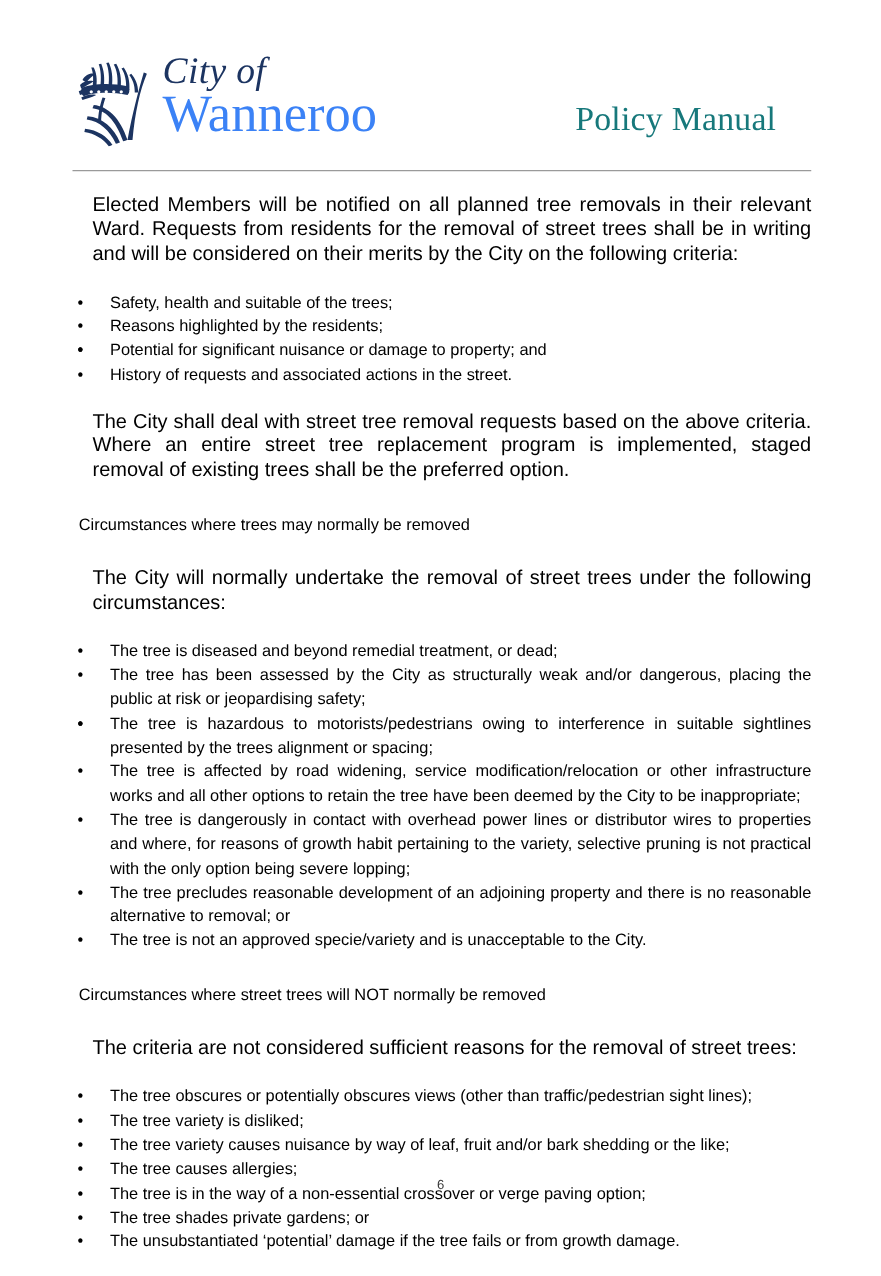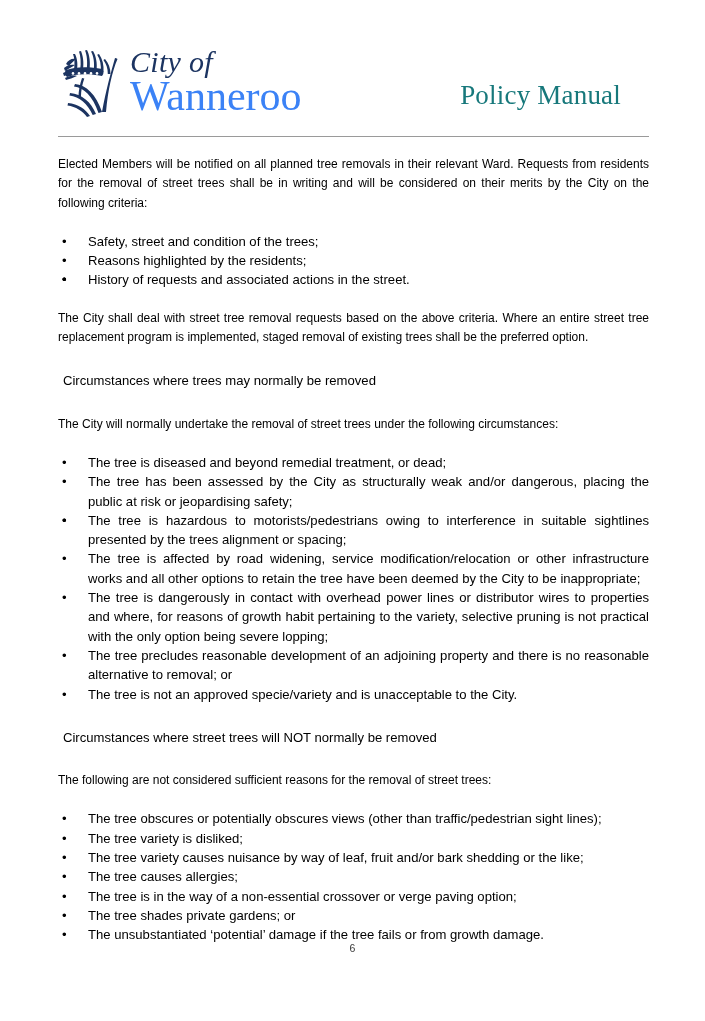--- a/index.html
+++ b/index.html
@@ -35,21 +35,21 @@
   .header {
     position: relative;
     height: 96px;
     padding-top: 38px;
   }
   .logo-block {
     position: absolute;
     left: 0;
     top: 40px;
     display: flex;
-    align-items: flex-end;
+    align-items: flex-start;
   }
   .logo-mark {
     width: 66px;
     height: 78px;
     flex: 0 0 auto;
     margin-right: 6px;
   }
   .wordmark {
     line-height: 1;
     padding-top: 2px;
@@ -91,22 +91,22 @@
   }
 
   
   .body-area {
     position: absolute;
     left: 58px;
     top: 155px;
     width: 591px;
   }
   p.para {
-    margin: 0 0 0 0;
-    font-size: 12px;
+    margin: 0 0 0 16px;
+    font-size: 16px;
     line-height: 19.3px;
     text-align: justify;
     text-justify: inter-word;
   }
   .gap {
     height: 19px;
   }
   h2.section-head {
     margin: 5px;
     font-size: 13.1px;
@@ -202,24 +202,24 @@
 
   <div class="header-rule"></div>
 
   <div class="body-area">
 
     <p class="para">Elected Members will be notified on all planned tree removals in their relevant Ward. Requests from residents for the removal of street trees shall be in writing and will be considered on their merits by the City on the following criteria:</p>
 
     <div class="gap"></div>
 
     <ul class="bullets">
-      <li class="nojust"><span class="dot">•</span><span>Safety, street and condition of the trees;</span></li>
+      <li class="nojust"><span class="dot">•</span><span>Safety, health and suitable of the trees;</span></li>
       <li class="nojust"><span class="dot">•</span><span>Reasons highlighted by the residents;</span></li>
       <li class="nojust"><span class="dot">•</span></li>
-      <li class="nojust"><span class="dot">•</span></li>
+      <li class="nojust"><span class="dot">•</span><span>Potential for significant nuisance or damage to property; and</span></li>
       <li class="nojust"><span class="dot">•</span><span>History of requests and associated actions in the street.</span></li>
     </ul>
 
     <div class="gap"></div>
 
     <p class="para">The City shall deal with street tree removal requests based on the above criteria. Where an entire street tree replacement program is implemented, staged removal of existing trees shall be the preferred option.</p>
 
     <div class="gap"></div>
 
     <h2 class="section-head">Circumstances where trees may normally be removed</h2>
@@ -240,21 +240,21 @@
       <li><span class="dot">•</span><span>The tree precludes reasonable development of an adjoining property and there is no reasonable alternative to removal; or</span></li>
       <li class="nojust"><span class="dot">•</span><span>The tree is not an approved specie/variety and is unacceptable to the City.</span></li>
     </ul>
 
     <div class="gap"></div>
 
     <h2 class="section-head">Circumstances where street trees will NOT normally be removed</h2>
 
     <div class="gap"></div>
 
-    <p class="para">The following are not considered sufficient reasons for the removal of street trees:</p>
+    <p class="para">The criteria are not considered sufficient reasons for the removal of street trees:</p>
 
     <div class="gap"></div>
 
     <ul class="bullets">
       <li class="nojust"><span class="dot">•</span><span>The tree obscures or potentially obscures views (other than traffic/pedestrian sight lines);</span></li>
       <li class="nojust"><span class="dot">•</span><span>The tree variety is disliked;</span></li>
       <li class="nojust"><span class="dot">•</span><span>The tree variety causes nuisance by way of leaf, fruit and/or bark shedding or the like;</span></li>
       <li class="nojust"><span class="dot">•</span><span>The tree causes allergies;</span></li>
       <li class="nojust"><span class="dot">•</span><span>The tree is in the way of a non-essential crossover or verge paving option;</span></li>
       <li class="nojust"><span class="dot">•</span><span>The tree shades private gardens; or</span></li>

